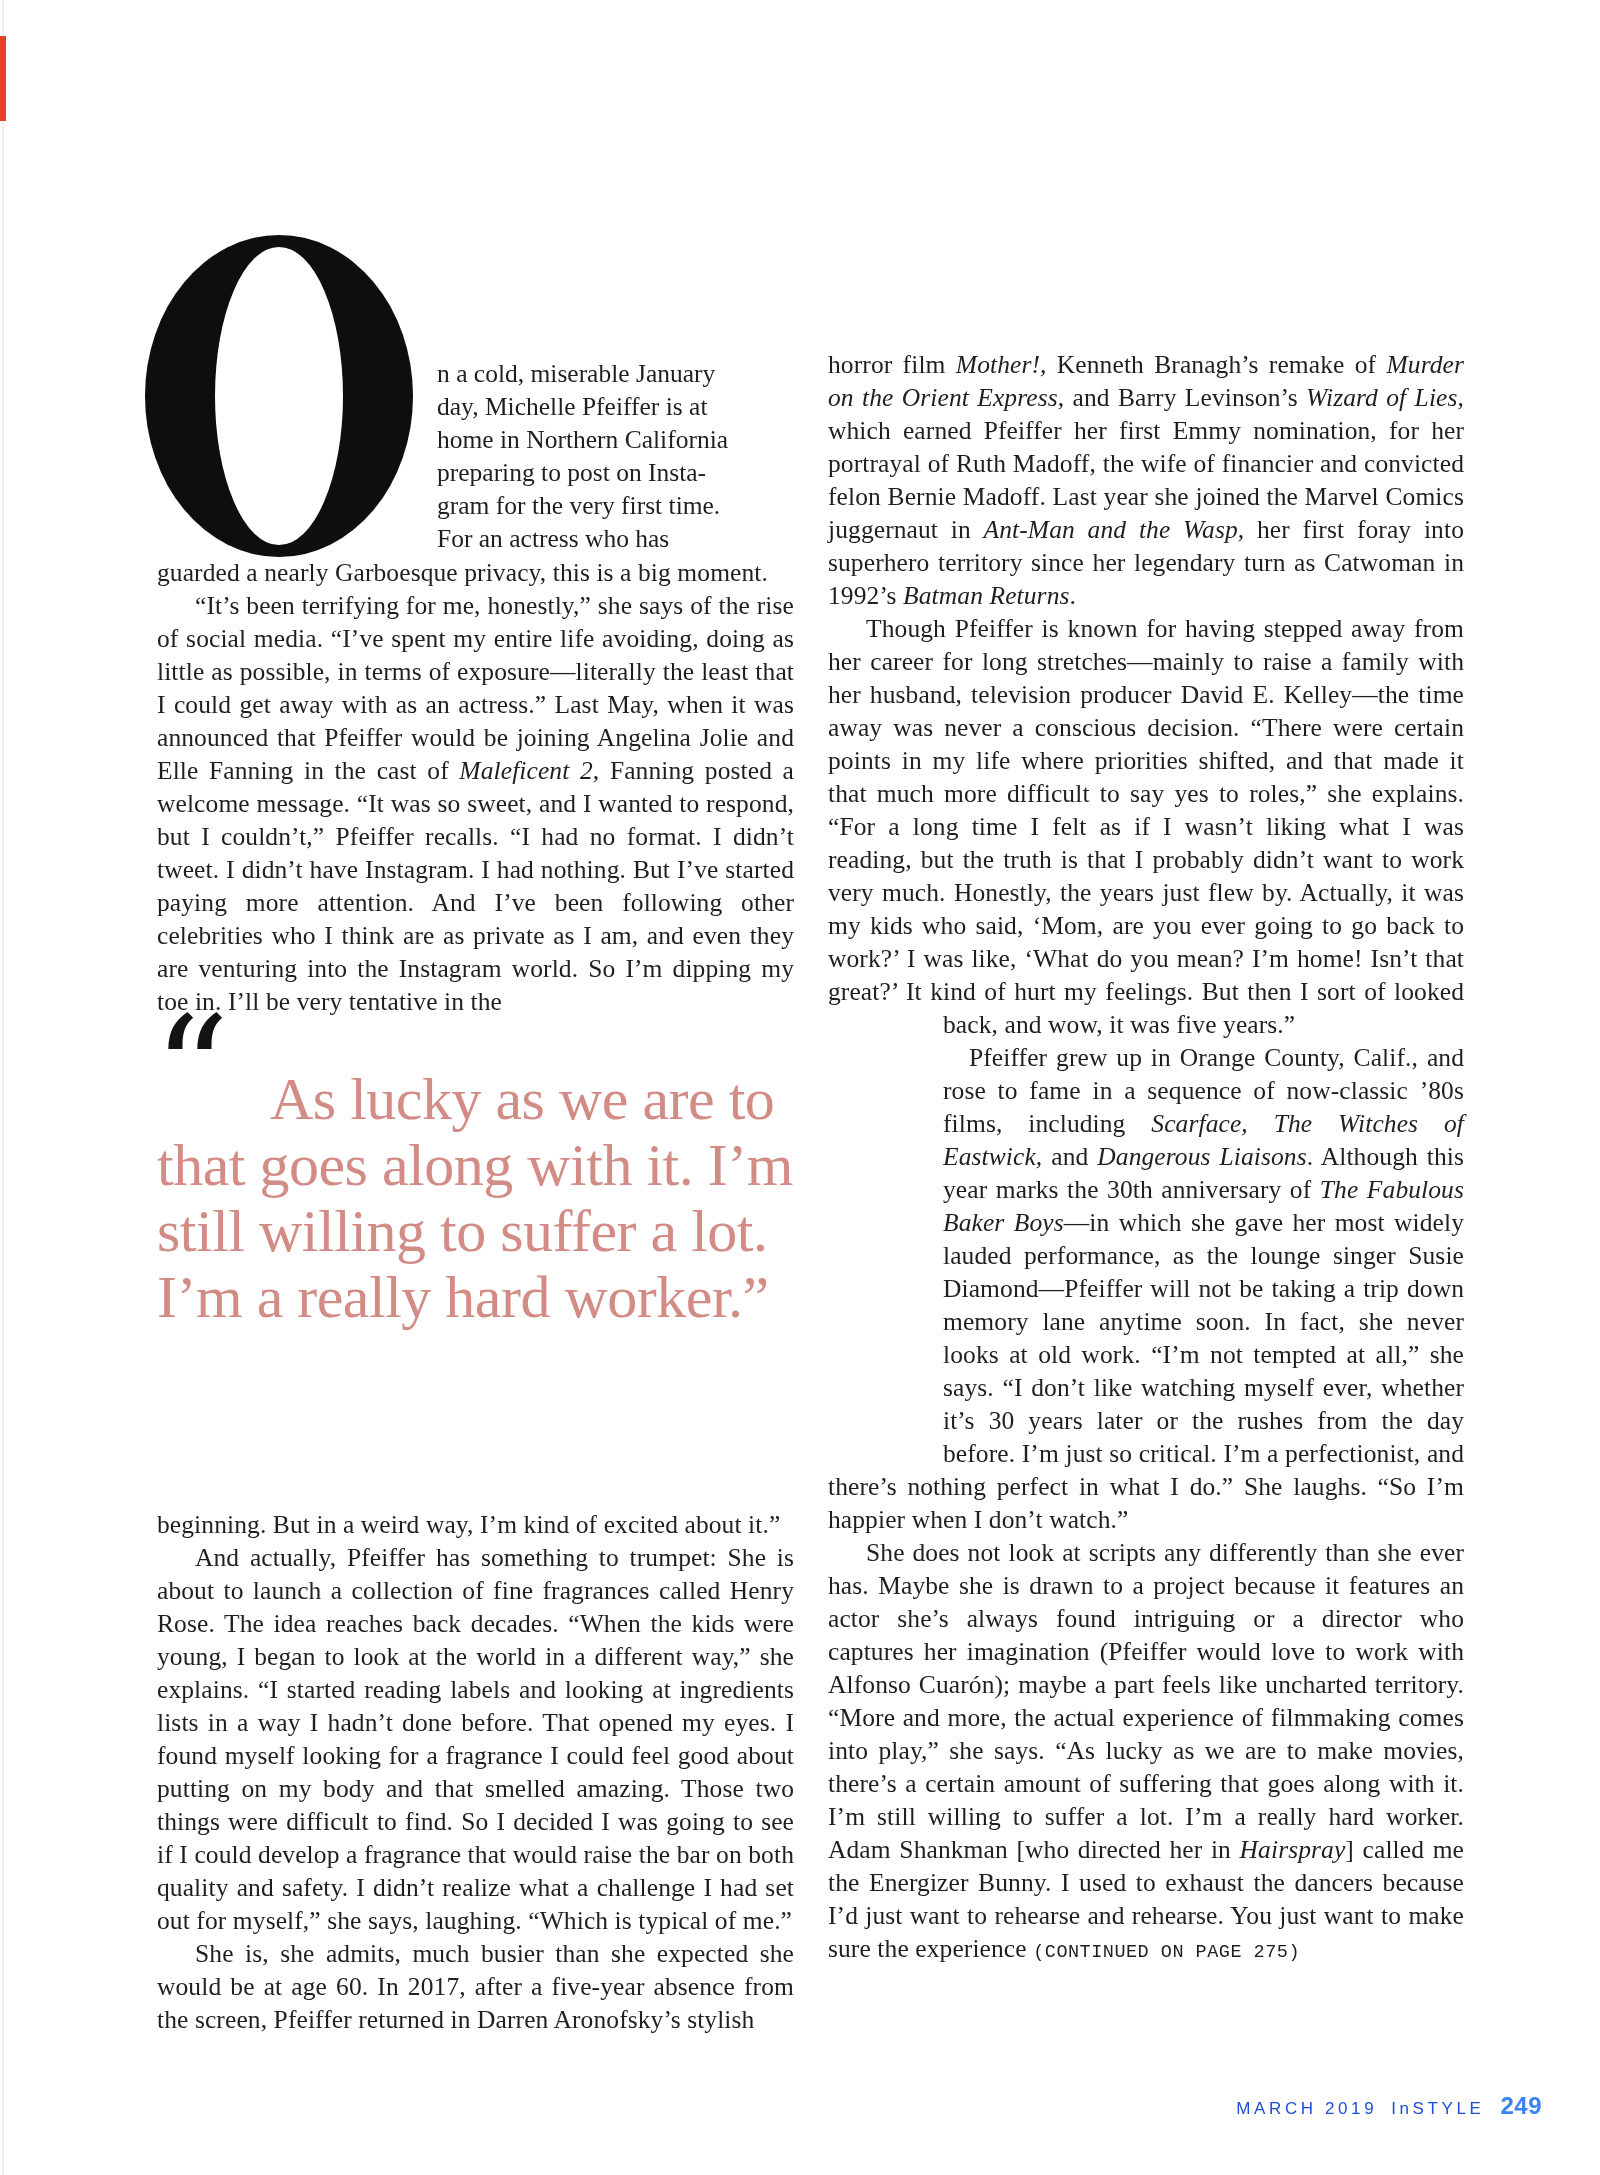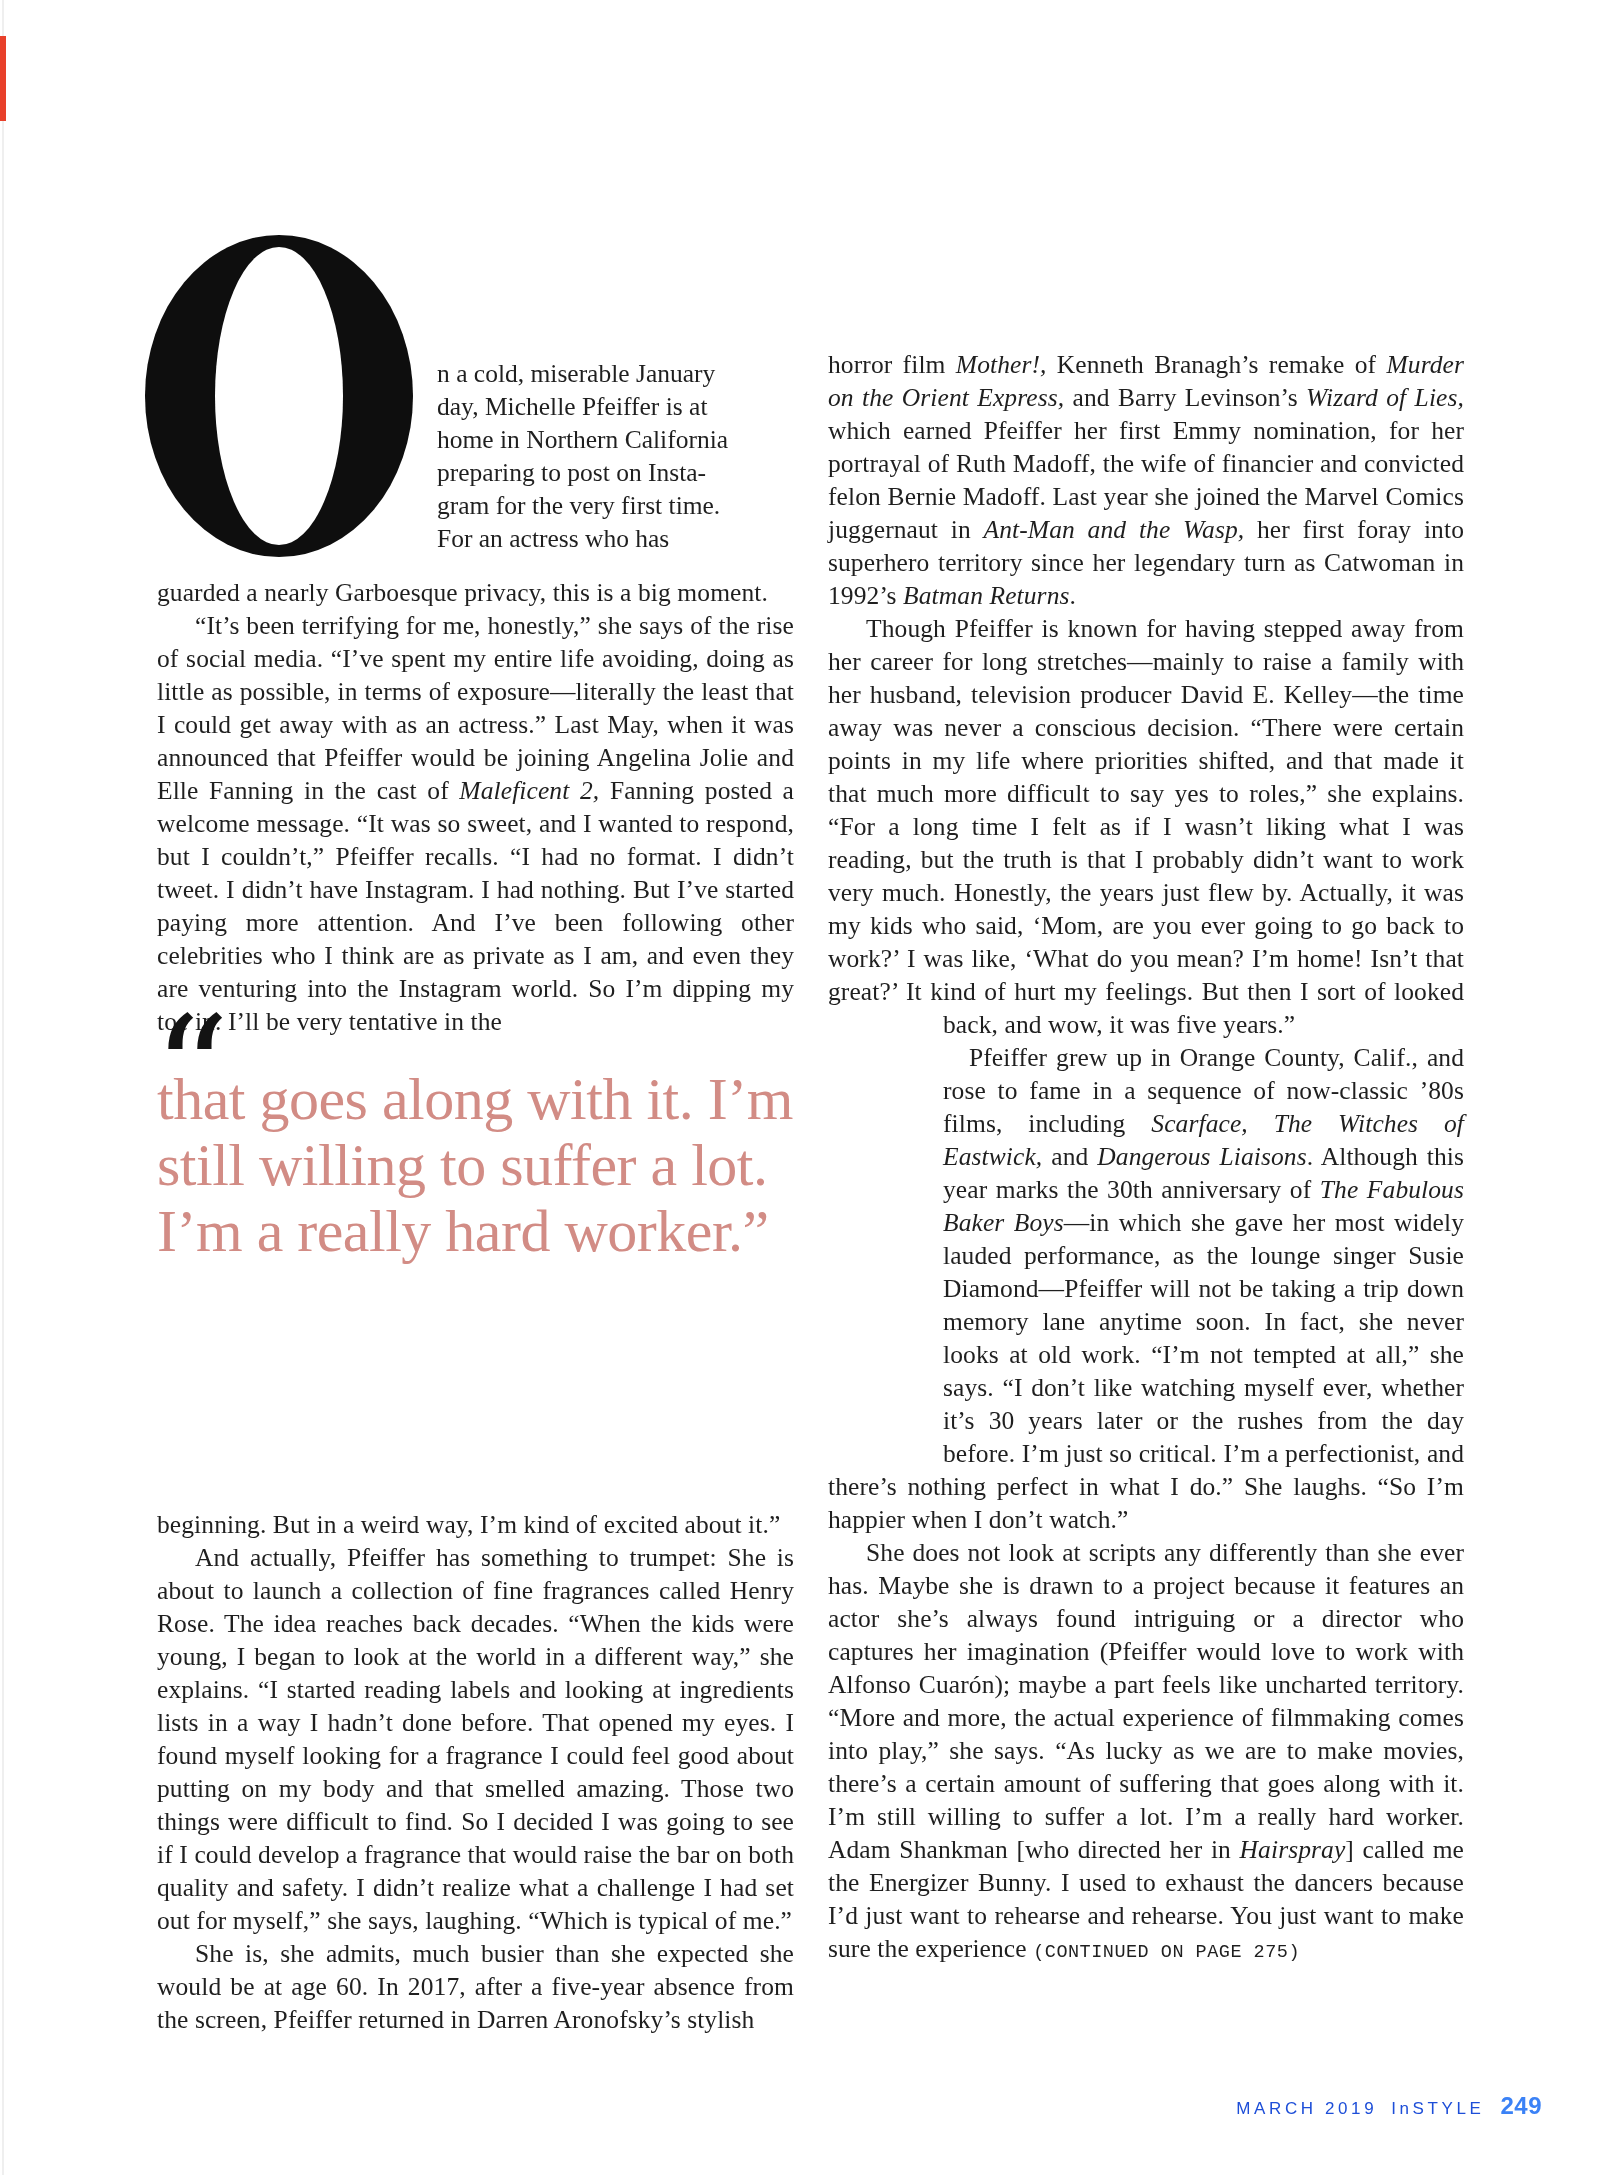--- a/index.html
+++ b/index.html
@@ -34,21 +34,21 @@
   }
   .body-block p{margin:0;padding:0;}
   .para.indent{text-indent:38px;}
   .para.indent-sm{text-indent:26px;}
   .it{font-style:italic;}
   .intro-block{
     position:absolute;left:437px;top:357px;width:300px;
     font-size:25.5px;line-height:33px;
   }
   .intro-line{white-space:nowrap;}
-  .col-left-main{left:157px;top:576px;width:637px;}
+  .col-left-main{left:157px;top:556px;width:637px;}
   .col-left-lower{left:157px;top:1508px;width:637px;}
   .col-right{left:828px;top:348px;width:636px;}
   
   .pq-spacer{
     float:left;width:115px;height:450px;
   }
   
   .pullquote{
     position:absolute;left:157px;top:1066px;width:770px;
     color:var(--quote,#d28c85);
@@ -109,20 +109,21 @@
     <div class="intro-line">For an actress who has</div>
   </div>
 
   <div class="body-block col-left-main">
     <p class="para"><span>guarded a nearly Garboesque privacy, this is a big moment.</span></p>
     <p class="para indent"><span>“It’s been terrifying for me, honestly,” she says of the rise of social media. “I’ve spent my entire life avoiding, doing as little as possible, in terms of exposure—literally the least that I could get away with as an actress.” Last May, when it was announced that Pfeiffer would be joining Angelina Jolie and Elle Fanning in the cast of </span><span class="it">Maleficent 2,</span><span> Fanning posted a welcome message. “It was so sweet, and I wanted to respond, but I couldn’t,” Pfeiffer recalls. “I had no format. I didn’t tweet. I didn’t have Instagram. I had nothing. But I’ve started paying more attention. And I’ve been following other celebrities who I think are as private as I am, and even they are venturing into the Instagram world. So I’m dipping my toe in. I’ll be very tentative in the</span></p>
   </div>
 
   <div class="pullquote">
     <span class="pq-mark">“</span>
+    <div class="pq-line first">As lucky as we are to</div>
     <div class="pq-line">that goes along with it. I’m</div>
     <div class="pq-line">still willing to suffer a lot.</div>
     <div class="pq-line">I’m a really hard worker.”</div>
   </div>
 
   <div class="body-block col-left-lower">
     <p class="para"><span>beginning. But in a weird way, I’m kind of excited about it.”</span></p>
     <p class="para indent"><span>And actually, Pfeiffer has something to trumpet: She is about to launch a collection of fine fragrances called Henry Rose. The idea reaches back decades. “When the kids were young, I began to look at the world in a different way,” she explains. “I started reading labels and looking at ingredients lists in a way I hadn’t done before. That opened my eyes. I found myself looking for a fragrance I could feel good about putting on my body and that smelled amazing. Those two things were difficult to find. So I decided I was going to see if I could develop a fragrance that would raise the bar on both quality and safety. I didn’t realize what a challenge I had set out for myself,” she says, laughing. “Which is typical of me.”</span></p>
     <p class="para indent"><span>She is, she admits, much busier than she expected she would be at age 60. In 2017, after a five-year absence from the screen, Pfeiffer returned in Darren Aronofsky’s stylish</span></p>
   </div>

